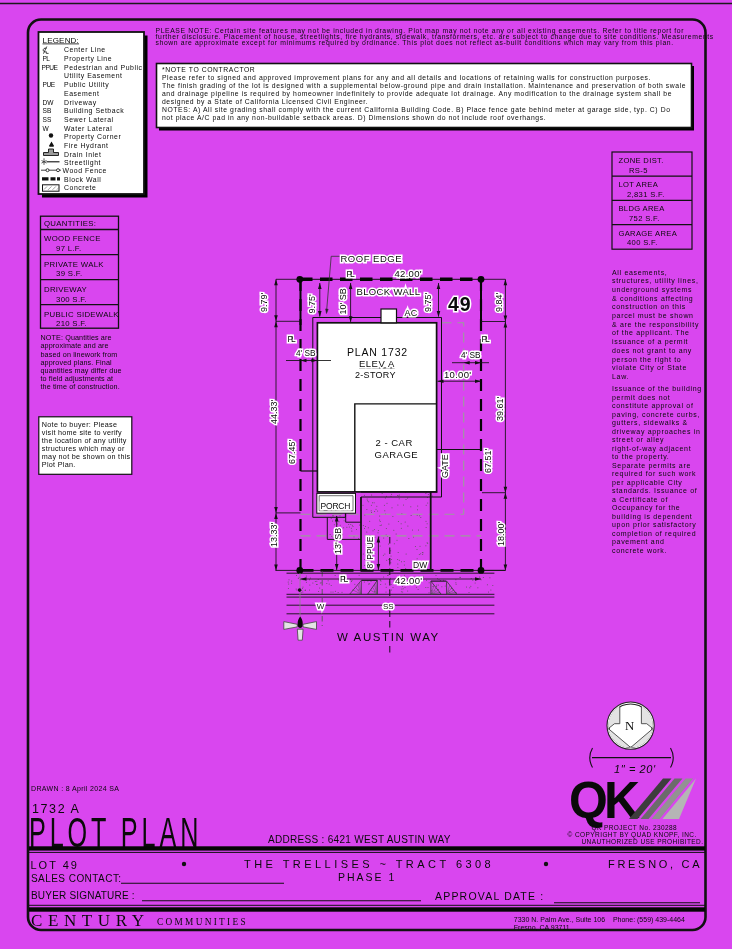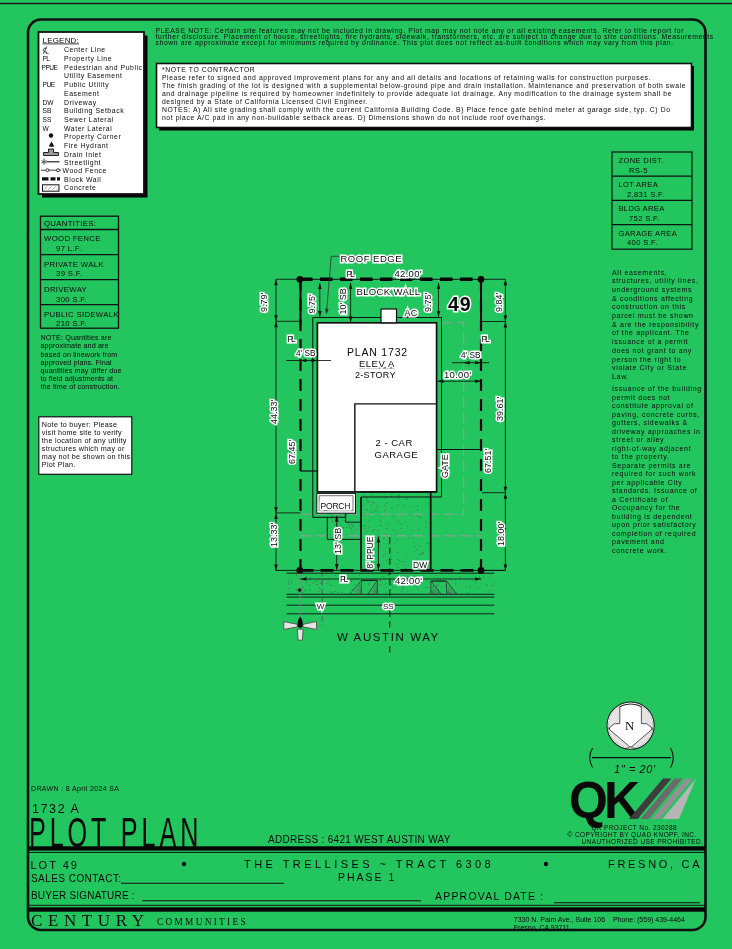--- a/index.html
+++ b/index.html
@@ -1,15 +1,15 @@
 <!DOCTYPE html>
 <html><head><meta charset="utf-8">
 <style>
 html,body{margin:0;padding:0;background:#fff}
-.page{position:relative;width:732px;height:949px;background:#22c55e;font-family:"Liberation Sans",sans-serif;overflow:hidden}
+.page{position:relative;width:732px;height:949px;background:#d946ef;font-family:"Liberation Sans",sans-serif;overflow:hidden}
 svg{position:absolute;left:0;top:0}
 text{font-family:"Liberation Sans",sans-serif;fill:#0a0a0a}
 .h{stroke:#fff;stroke-width:3;paint-order:stroke}
 </style></head><body>
 <div class="page">
 <svg width="732" height="949" viewBox="0 0 732 949">
 <defs>
 <marker id="ae" markerWidth="9" markerHeight="7" refX="5.6" refY="2.1" orient="auto" markerUnits="userSpaceOnUse">
           <path d="M0,0 L6,2.1 L0,4.2 z" fill="#111"></path>
         </marker>

